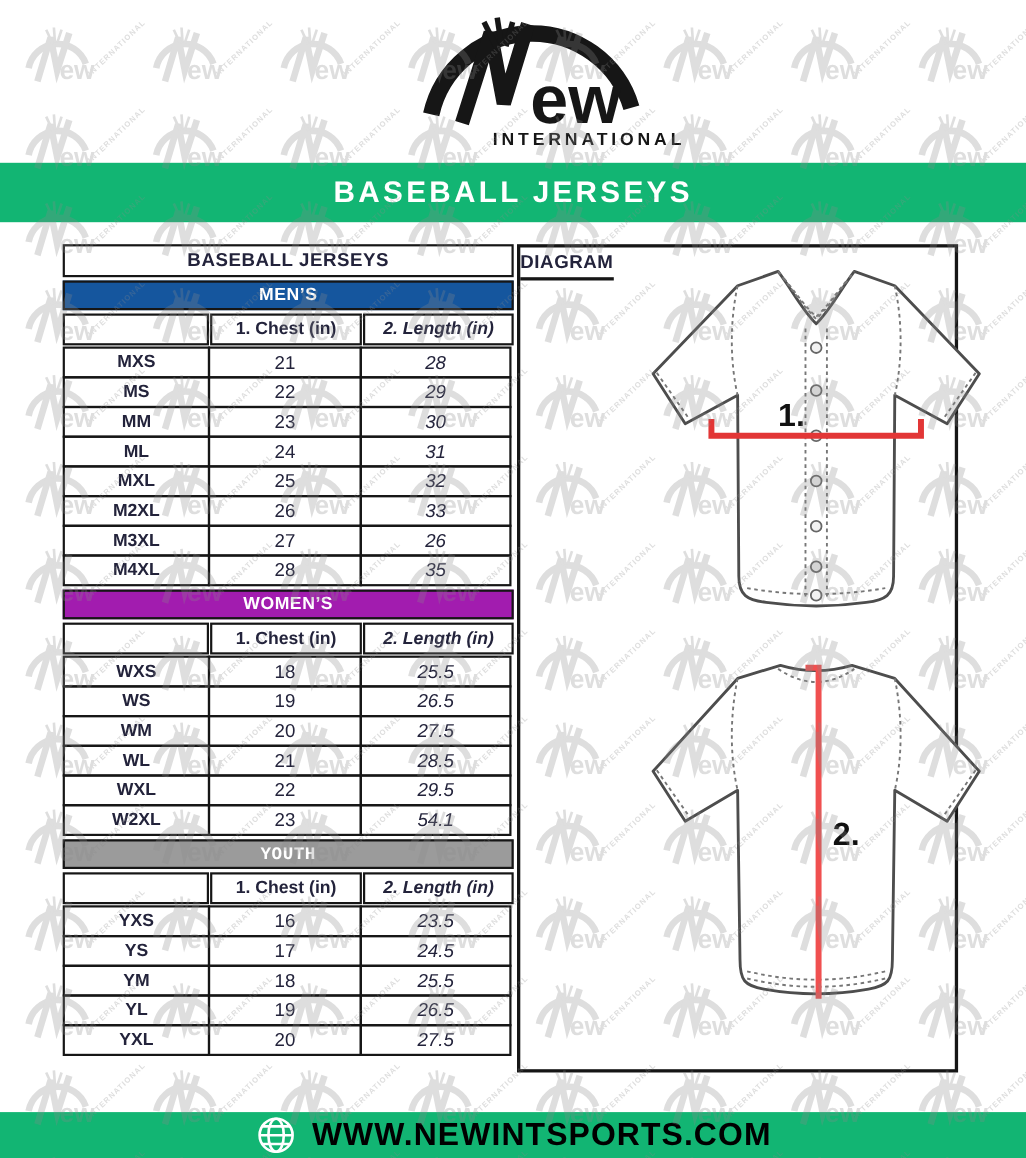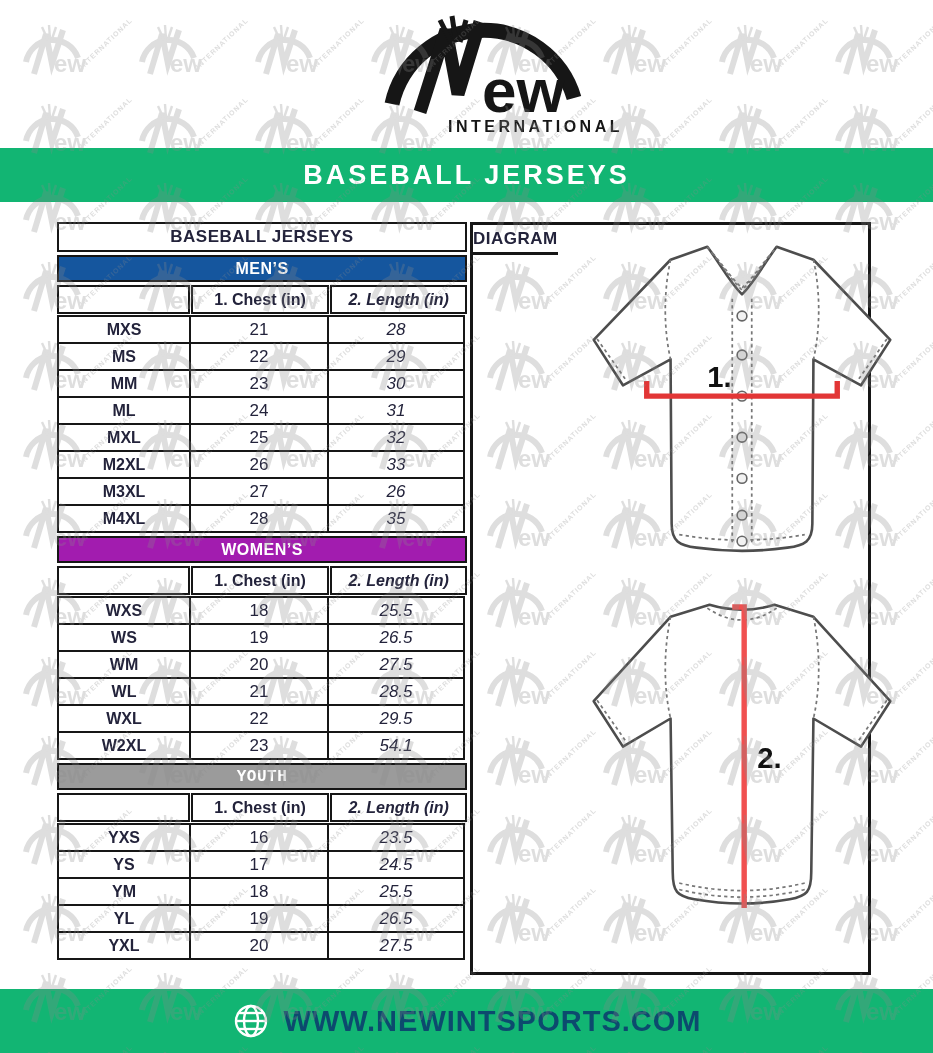--- a/index.html
+++ b/index.html
@@ -51,23 +51,23 @@
   .row-data .c-val1,.row-data .c-val2{font-size:17px;}
   
   .diagram-header{
     height:27px;flex:none;border-bottom:3px solid #161616;
     display:flex;align-items:center;justify-content:center;
     font-weight:bold;font-size:17px;color:#23233B;letter-spacing:.5px;
   }
   .diagram-body{flex:1;display:flex;flex-direction:column;align-items:center;}
   .jersey{flex:none;}
   .footer{
-    position:absolute;left:0;bottom:0;width:933px;height:64px;z-index:2;
+    position:absolute;left:0;bottom:0;width:933px;height:42px;z-index:2;
     display:flex;align-items:center;justify-content:center;gap:14px;
-    color:#0c4a6e;font-weight:bold;font-size:29px;letter-spacing:1px;
+    color:#000000;font-weight:bold;font-size:29px;letter-spacing:1px;
   }
 </style>
 </head>
 <body>
 
 <div class="logo-wrap">
   <svg width="250" height="128" viewBox="0 0 250 128">
     <path d="M14,96 A94,94 0 0 1 196,90" fill="none" stroke="#161616" stroke-width="15"></path>
     <path d="M42,104 L68,22 L80,86 L102,14" fill="none" stroke="#161616" stroke-width="13" stroke-linejoin="miter"></path>
     <g stroke="#161616" stroke-width="5">

